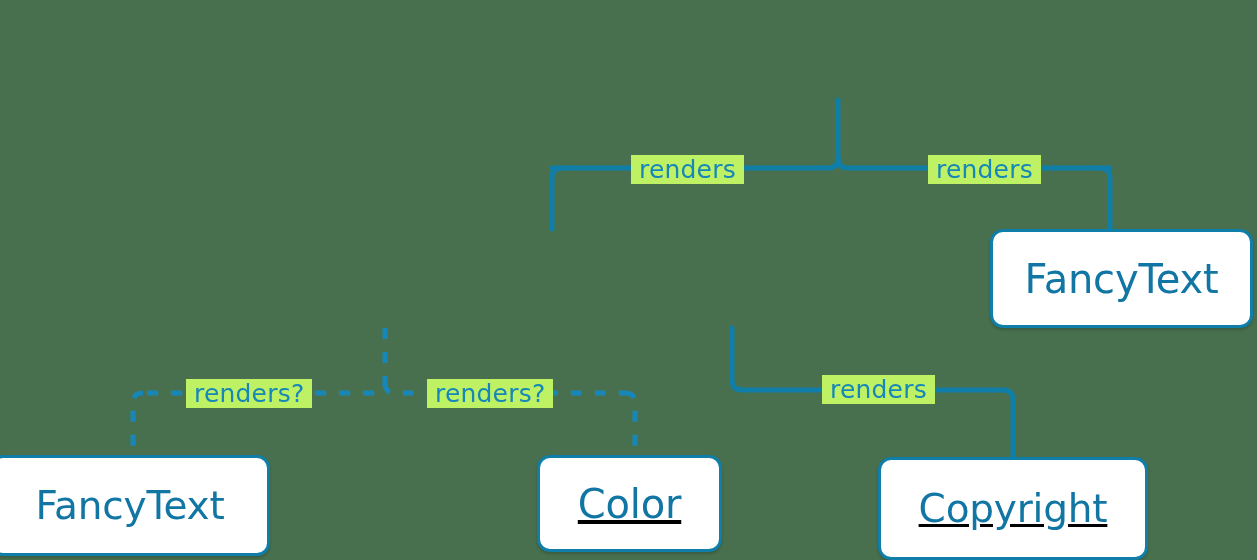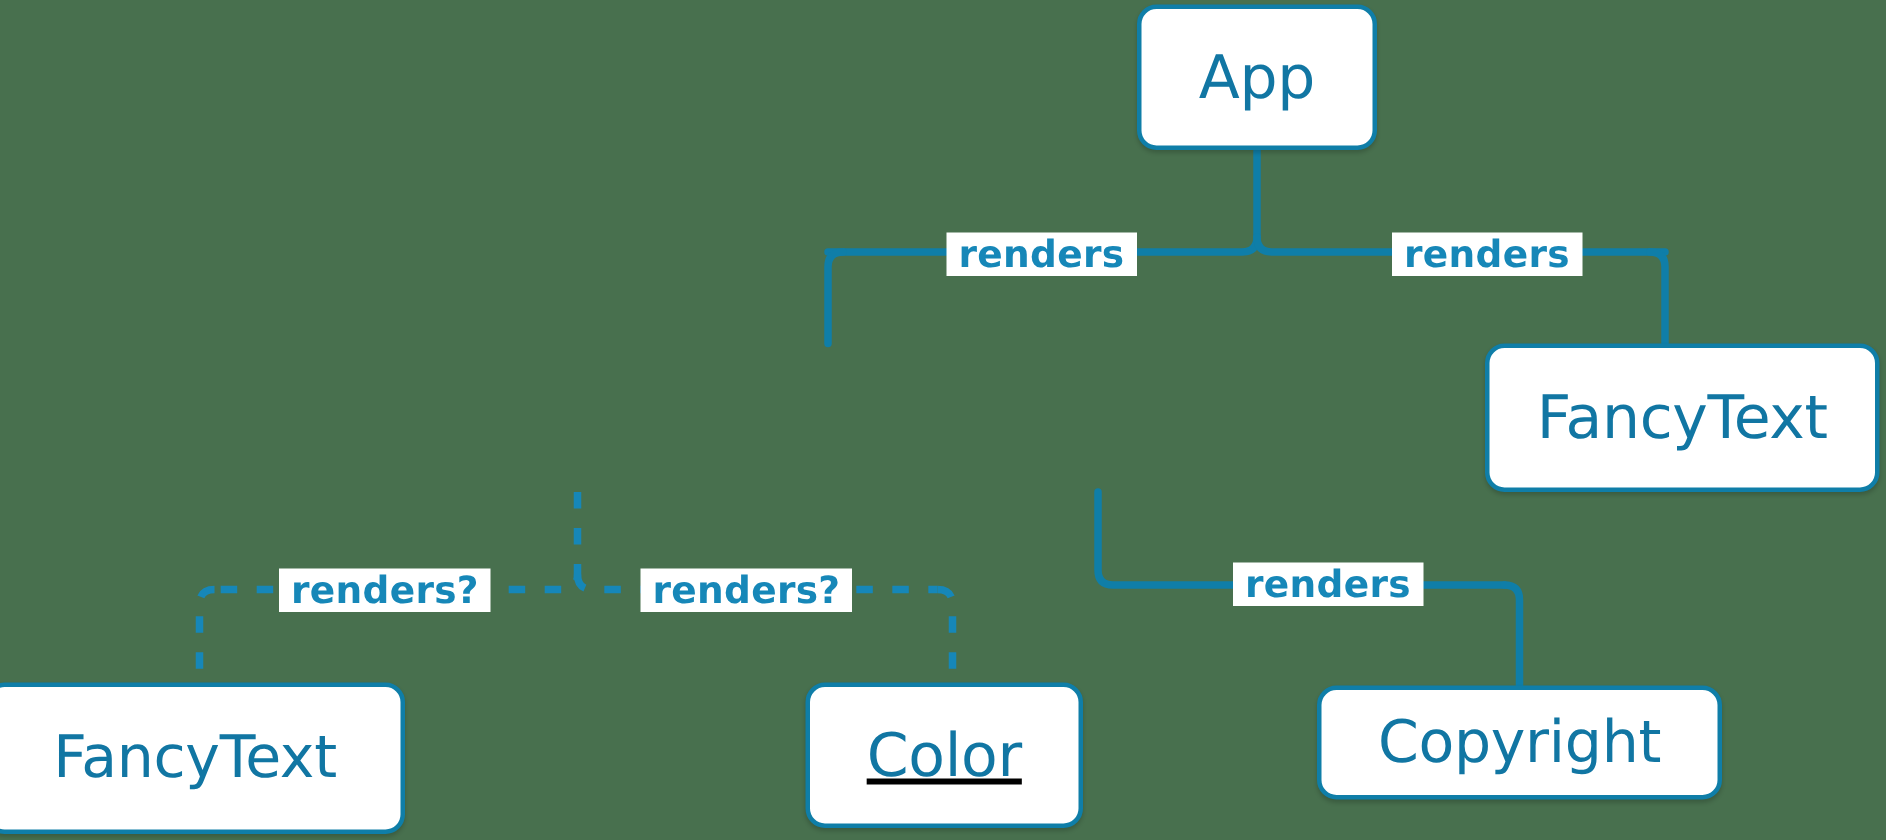--- a/index.html
+++ b/index.html
@@ -31,35 +31,35 @@
     letter-spacing:-0.2px;
     white-space:nowrap;
     font-family:"DejaVu Sans","Liberation Sans",sans-serif;
     font-weight:400;
   }
   #node-app{left:758px;top:3px;width:160px;height:97px;}
   #node-inspirationgenerator{left:333px;top:229px;width:462px;height:99px;}
   #node-fancytext-right{left:990px;top:229px;width:263px;height:99px;}
   #node-fancytext-left{left:-10px;top:455px;width:280px;height:101px;}
   #node-color{left:537px;top:455px;width:185px;height:97px;text-decoration:underline;}
-  #node-copyright{left:878px;top:457px;width:270px;height:76px;}
+  #node-copyright{left:878px;top:457px;width:270px;height:103px;text-decoration:underline;}
 
   #node-inspirationgenerator .node-label{font-size:39px;}
   #node-fancytext-left .node-label{font-size:39px;}
   #node-copyright .node-label{font-size:39px;}
 
   .edge-label{
     position:absolute;
     color:#1687B8;
     font-size:25px;
     line-height:1;
-    font-weight:700;
+    font-weight:400;
     letter-spacing:0.2px;
     white-space:nowrap;
-    background:#ffffff;
+    background:#bef264;
     padding:2px 8px;
     z-index:4;
     font-family:"DejaVu Sans","Liberation Sans",sans-serif;
   }
   #label-app-inspiration{left:631px;top:155px;}
   #label-app-fancytext{left:928px;top:155px;}
   #label-inspiration-fancytext{left:186px;top:379px;}
   #label-inspiration-color{left:427px;top:379px;}
   #label-inspiration-copyright{left:822px;top:375px;}
 </style>
@@ -85,23 +85,20 @@
 
       <path d="M385,328 L385,383 Q385,393 375,393 L143,393"></path>
       <path d="M385,383 Q385,393 395,393 L625,393"></path>
 
       <path d="M143,393 Q133,393 133,403 L133,455"></path>
 
       <path d="M625,393 Q635,393 635,403 L635,455"></path>
     </g>
   </svg>
 
-  <div class="node" id="node-app">
-    <span class="node-label">App</span>
-  </div>
 
 
   <div class="node" id="node-fancytext-right">
     <span class="node-label">FancyText</span>
   </div>
 
   <div class="node" id="node-fancytext-left">
     <span class="node-label">FancyText</span>
   </div>
 

